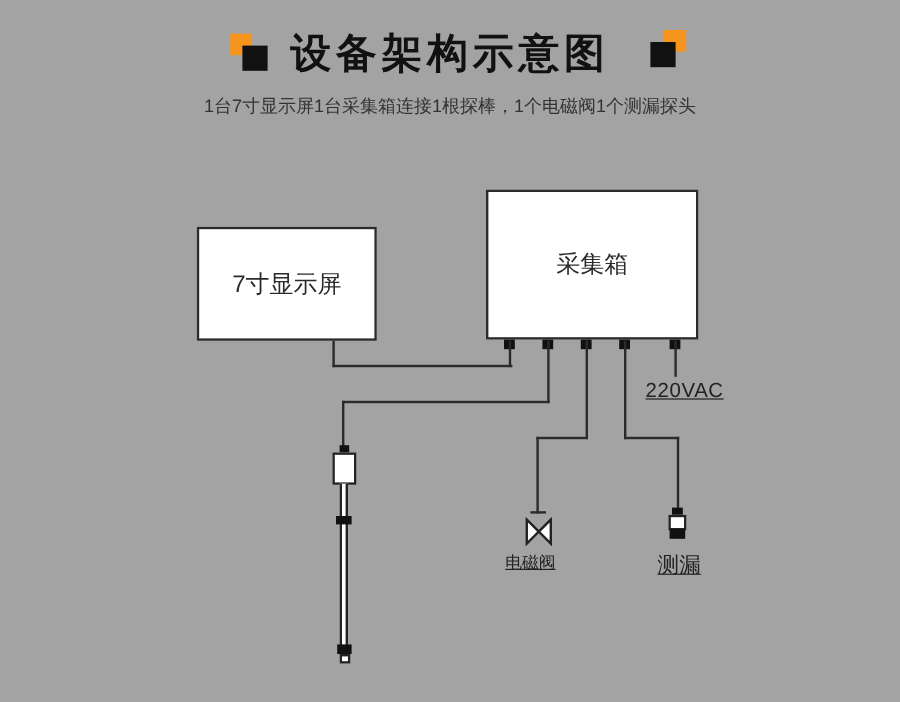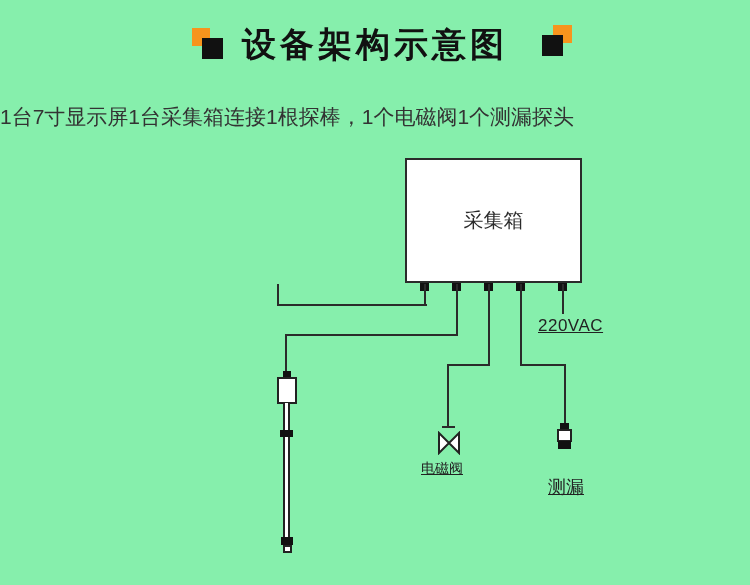--- a/index.html
+++ b/index.html
@@ -1,42 +1,42 @@
 <!DOCTYPE html>
 <html><head>
 <meta charset="utf-8">
 <style>
   html, body { margin: 0; padding: 0; background: #ffffff; }
   .stage {
     position: relative;
     width: 750px;
     height: 585px;
-    background: #86efac;
+    background: #a3a3a3;
     overflow: hidden;
     font-family: "Liberation Sans", "DejaVu Sans", sans-serif;
     color: #222;
   }
   
   .title {
     position: absolute;
     left: 0; top: 22px;
     width: 100%;
     text-align: center;
     font-size: 34px;
     font-weight: bold;
     letter-spacing: 4px;
     color: #111;
   }
   .subtitle {
     position: absolute;
     left: 0; top: 79px;
     width: 100%;
-    font-size: 21px;
+    text-align: center;
+    font-size: 15px;
     color: #333;
-    margin-top: 24px;
   }
   .sq { position: absolute; display: block; }
   .sq.orange { background: #f7941d; }
   .sq.black  { background: #111111; }
   
   .deco-left .orange { left: 192px; top: 28px; width: 18px; height: 18px; z-index: 1; }
   .deco-left .black  { left: 202px; top: 38px; width: 21px; height: 21px; z-index: 2; }
   
   .deco-right .orange { left: 553px; top: 25px; width: 19px; height: 18px; z-index: 1; }
   .deco-right .black  { left: 542px; top: 35px; width: 21px; height: 21px; z-index: 2; }
@@ -55,21 +55,21 @@
   .display-box  { left: 164px; top: 189px; width: 146px; height: 91px; font-size: 20px; }
   .collector-box{ left: 405px; top: 158px; width: 173px; height: 121px; }
 
   .line { position: absolute; background: #2b2b2b; }
   .stub { position: absolute; background: #111; width: 9px; height: 8px; top: 283px; }
 
   .lbl { position: absolute; color: #222; white-space: nowrap; text-decoration: underline; }
   .lbl-power { left: 538px; top: 316px; font-size: 17px; letter-spacing: 0.5px; }
   .lbl-probe { left: 189px; top: 450px; font-size: 19px; }
   .lbl-valve { left: 421px; top: 460px; font-size: 14px; }
-  .lbl-leak  { left: 548px; top: 459px; font-size: 18px; margin-top: 16px; }
+  .lbl-leak  { left: 548px; top: 459px; font-size: 18px; }
 
   
   .probe-nub  { position: absolute; left: 283px; top: 371px; width: 8px; height: 7px; background: #111; }
   .probe-head { position: absolute; left: 277px; top: 377px; width: 16px; height: 23px; border: 2px solid #222; background: #fff; }
   .probe-rod  { position: absolute; left: 283px; top: 403px; width: 3px; height: 135px;
                 border-left: 2px solid #222; border-right: 2px solid #222; background: #fff; }
   .probe-band1{ position: absolute; left: 280px; top: 430px; width: 13px; height: 7px; background: #111; }
   .probe-band2{ position: absolute; left: 281px; top: 537px; width: 12px; height: 8px; background: #111; }
   .probe-tip  { position: absolute; left: 283px; top: 545px; width: 5px; height: 4px; border: 2px solid #222; background: #fff; }
 
@@ -93,20 +93,23 @@
     <span class="sq black"></span>
   </span>
   <div class="title">设备架构示意图</div>
   <span class="deco-right">
     <span class="sq orange"></span>
     <span class="sq black"></span>
   </span>
   <div class="subtitle">1台7寸显示屏1台采集箱连接1根探棒，1个电磁阀1个测漏探头</div>
 
   
+  <div class="box display-box">
+    <span>7寸显示屏</span>
+  </div>
   <div class="box collector-box">
     <span>采集箱</span>
   </div>
 
   
   <span class="stub" style="left:420px;"></span>
   <span class="stub" style="left:452px;"></span>
   <span class="stub" style="left:484px;"></span>
   <span class="stub" style="left:516px;"></span>
   <span class="stub" style="left:558px;"></span>

